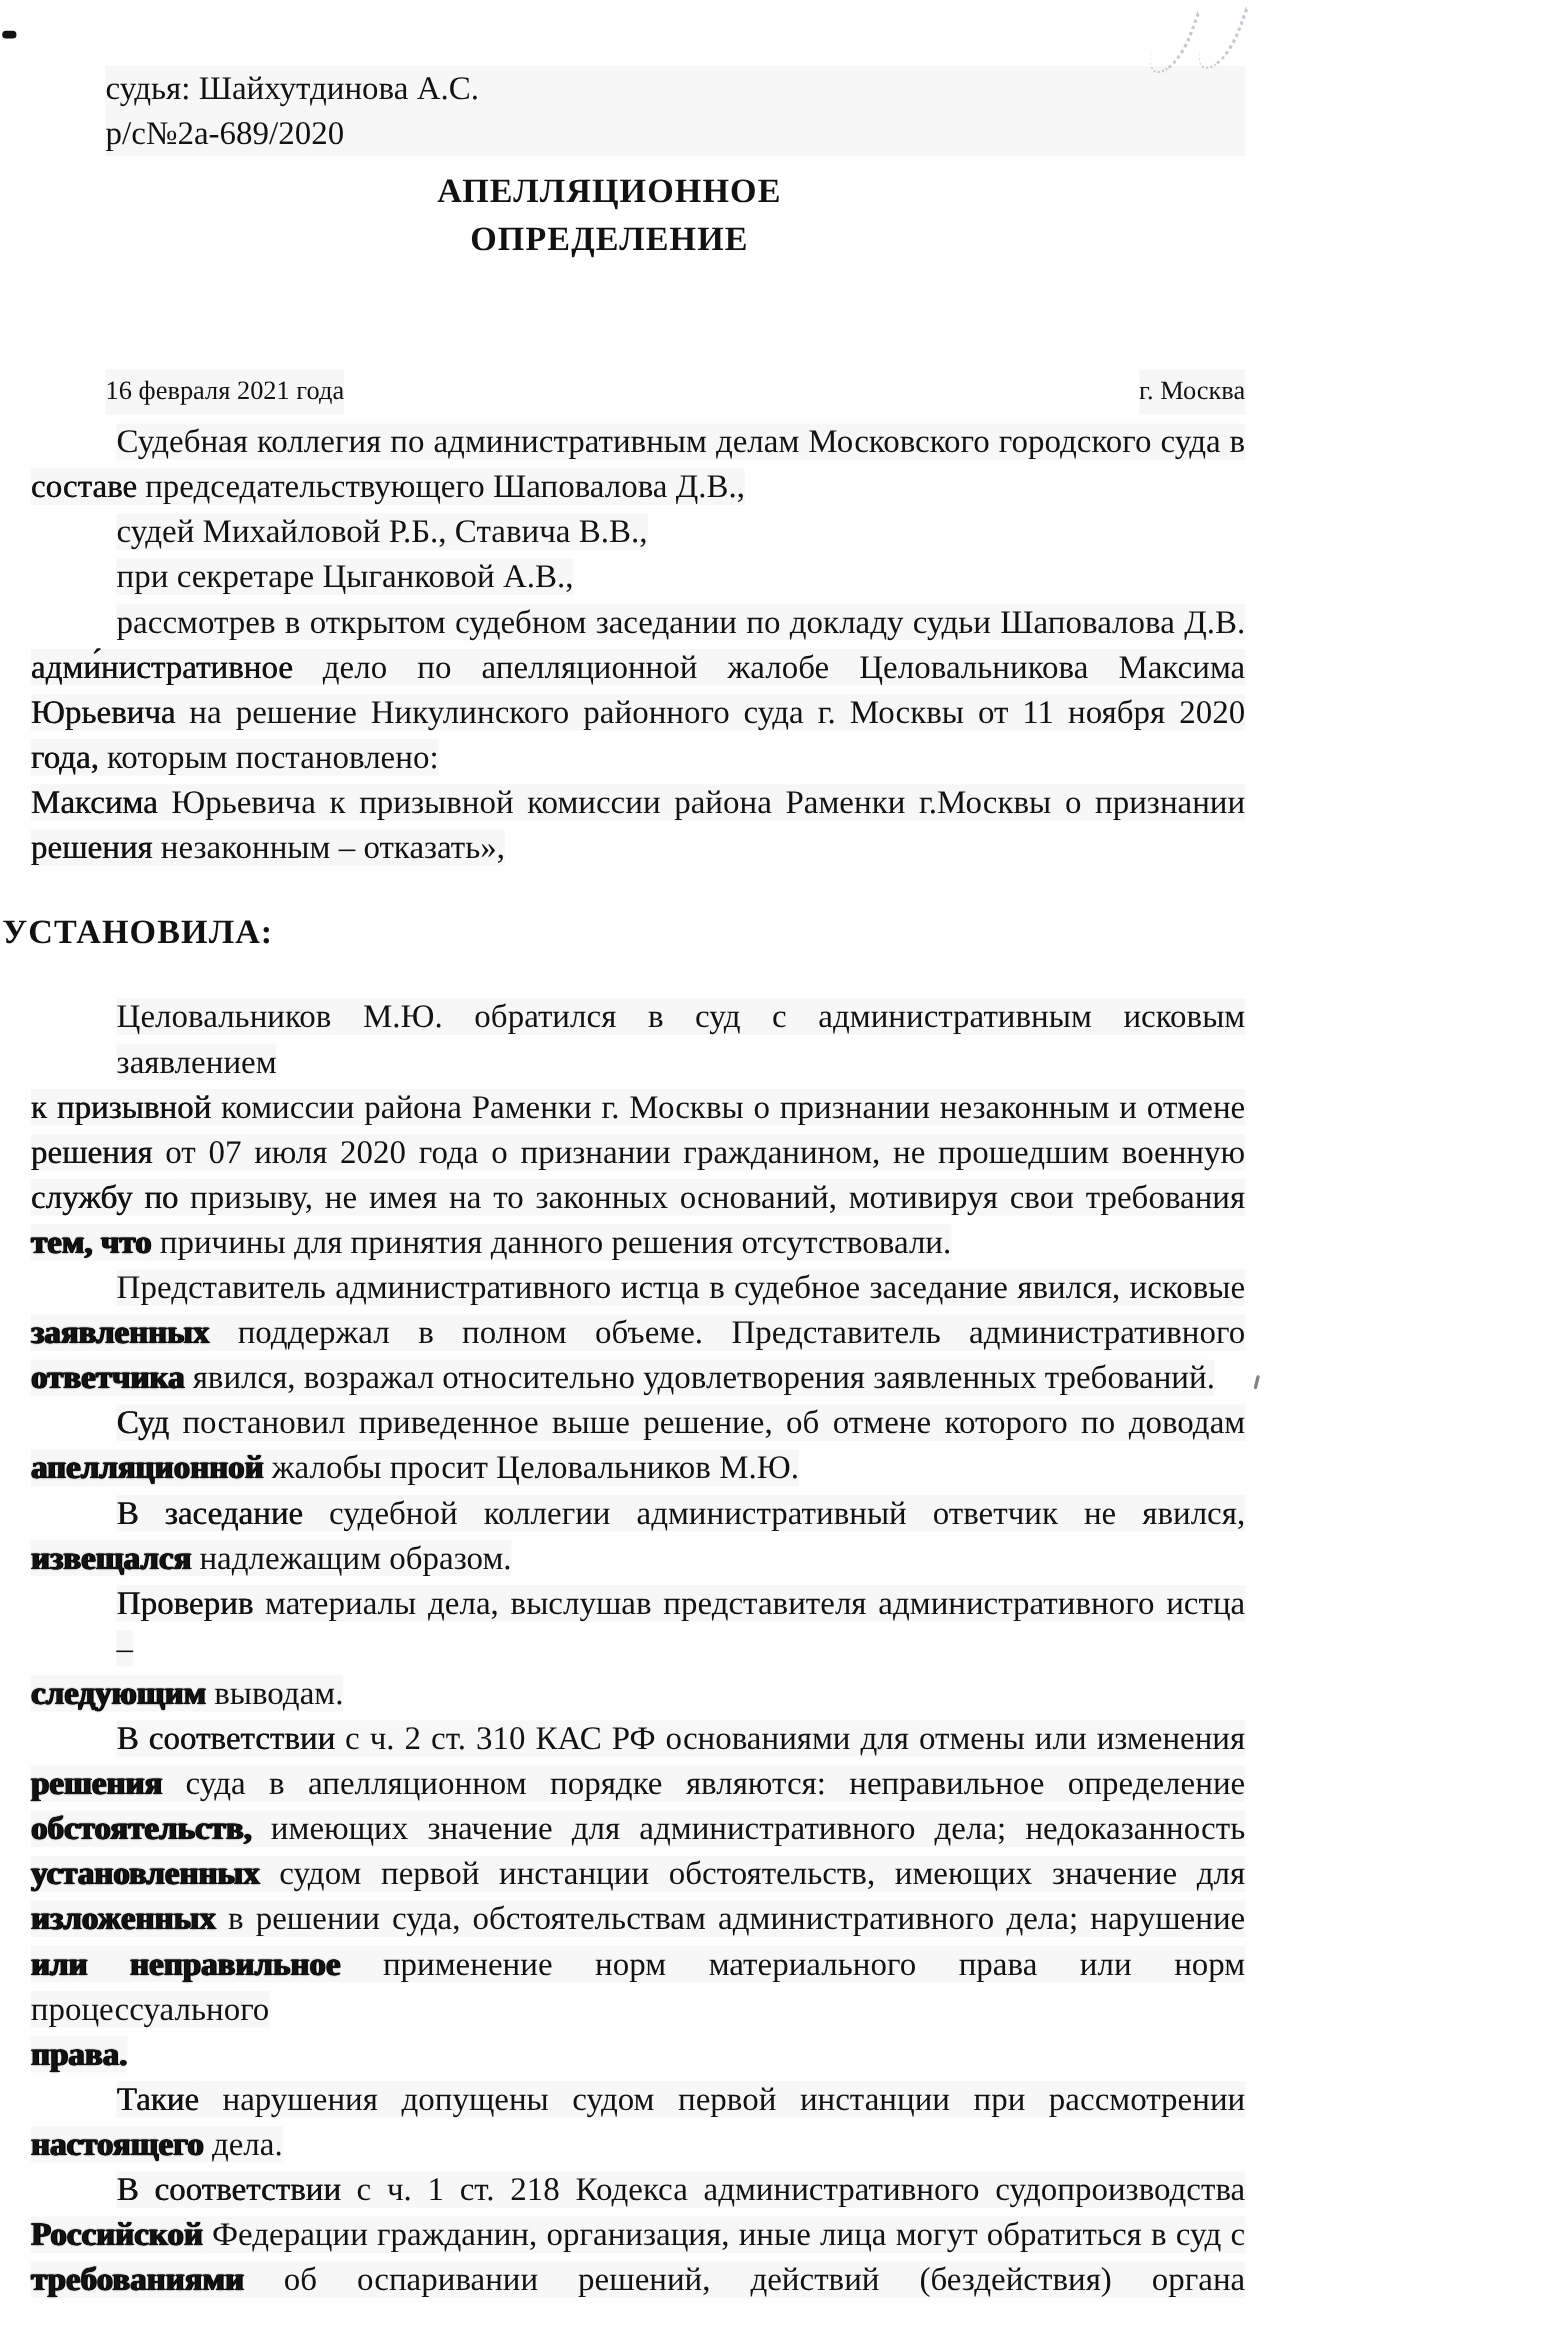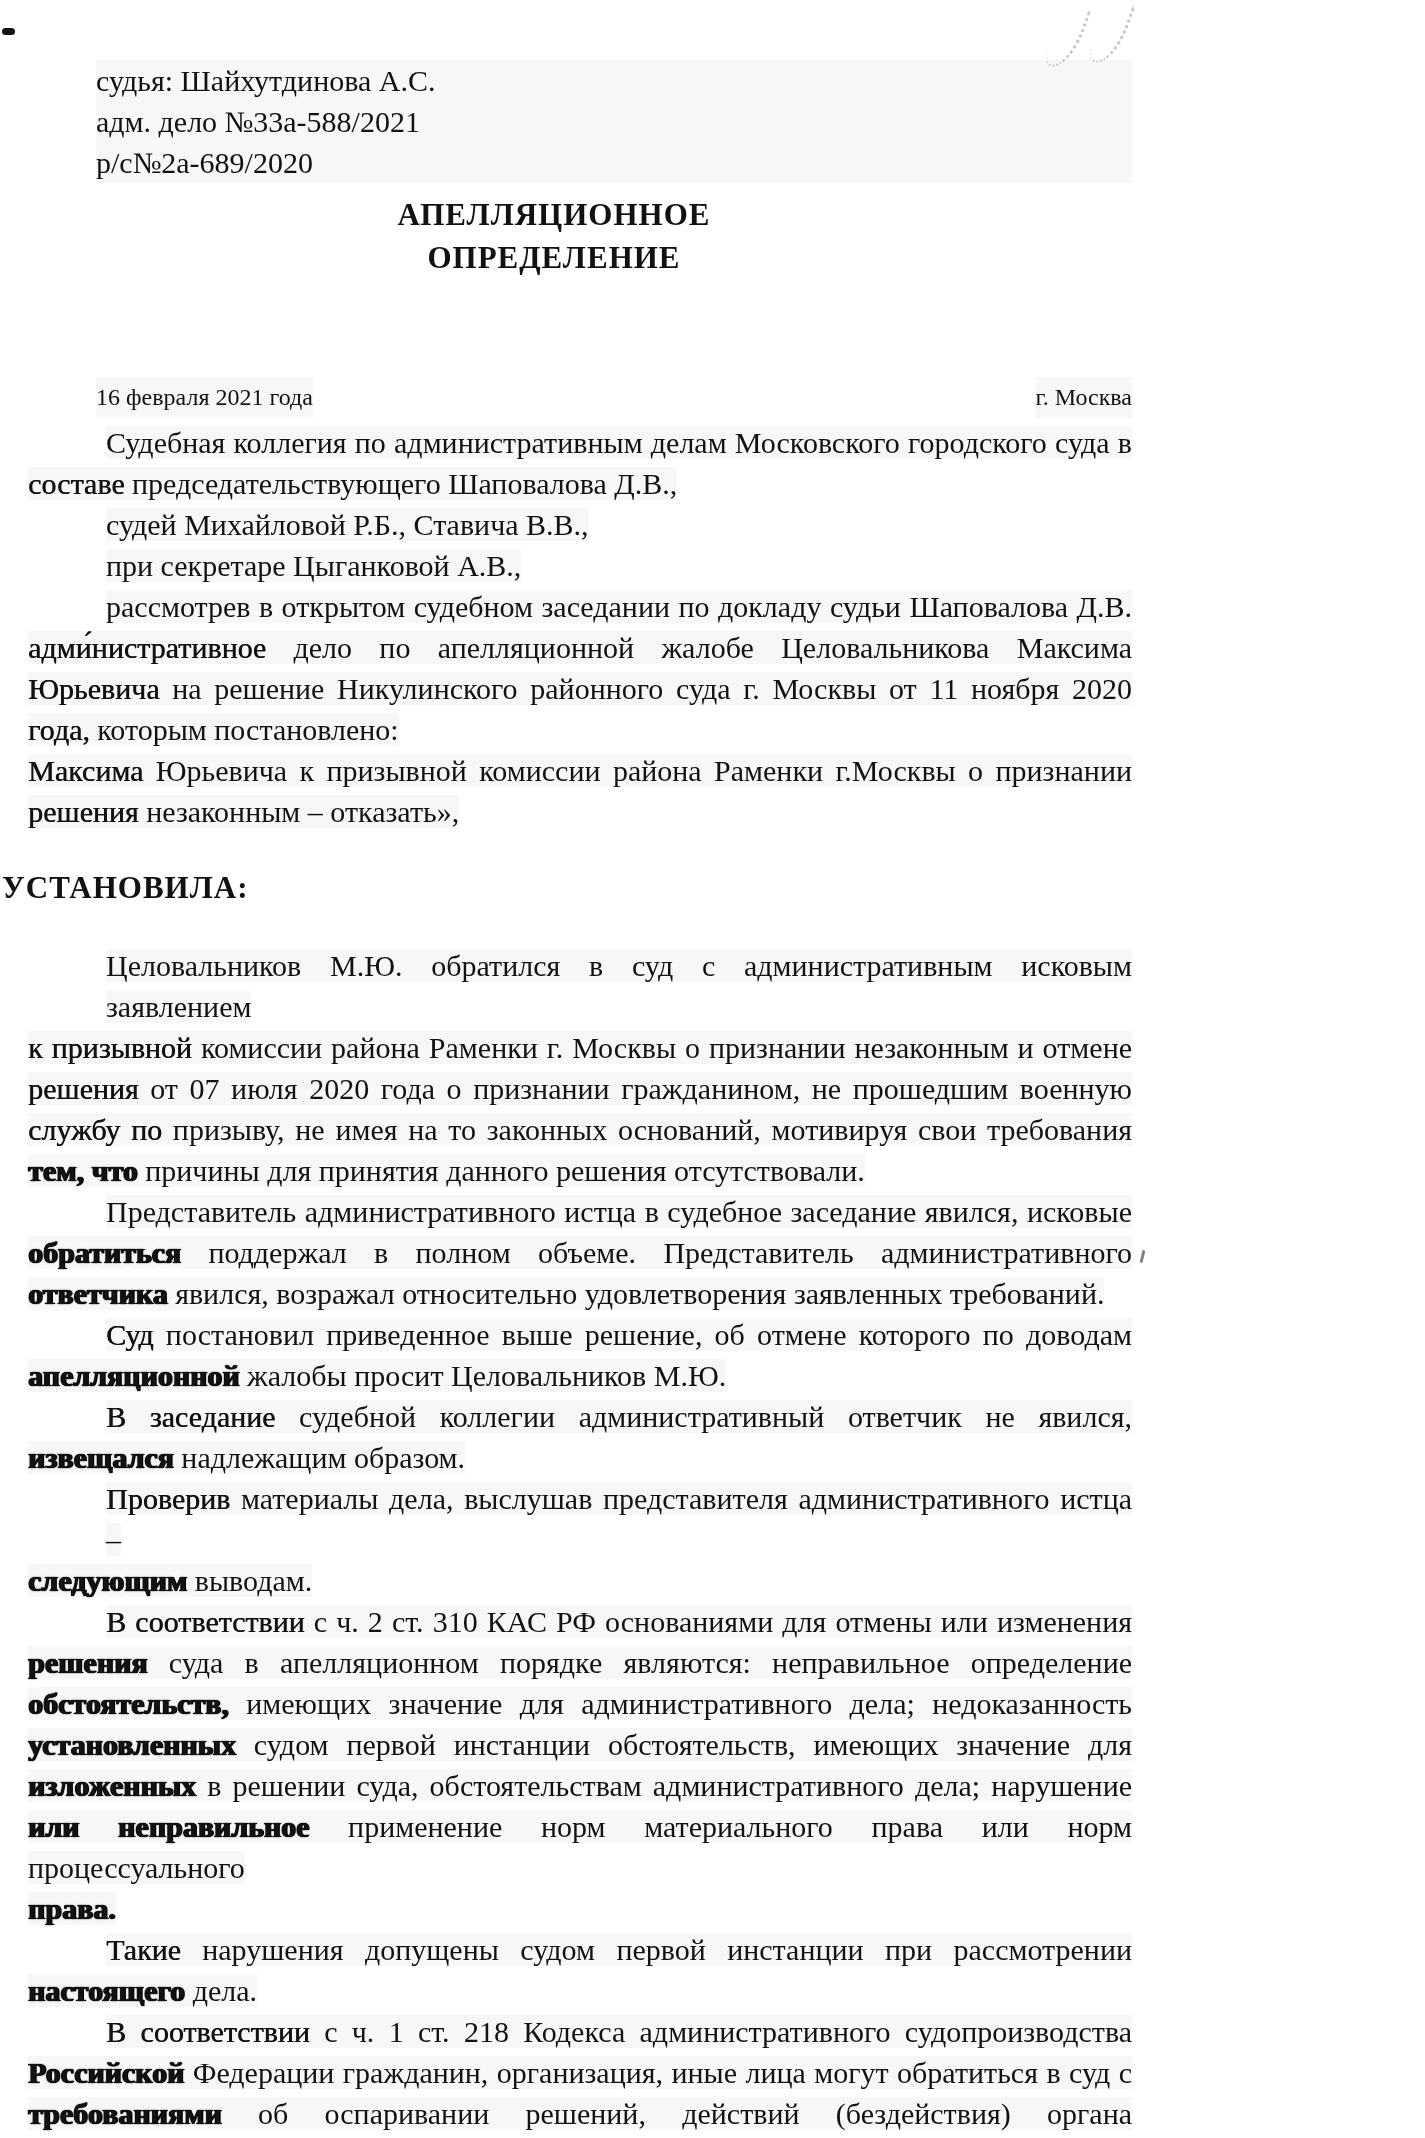--- a/index.html
+++ b/index.html
@@ -53,21 +53,20 @@
   <div class="hw">
       <i class="s1"></i>
       <i class="s2"></i>
     </div>
   <div class="stray"></div>
 
   <div class="content">
 
     <div class="hdr">
       <div>судья: Шайхутдинова А.С.</div>
-      <div>адм. дело №33а-588/2021</div>
       <div>р/с№2а-689/2020</div>
     </div>
 
     <div class="title">
       <div>АПЕЛЛЯЦИОННОЕ</div>
       <div>ОПРЕДЕЛЕНИЕ</div>
     </div>
 
     <div class="dateline">
       <span>16 февраля 2021 года</span>
@@ -89,21 +88,21 @@
 
     <div class="heading">УСТАНОВИЛА:</div>
 
     <div class="tb">
       <div class="ln ind"><span class="sm"></span><span>Целовальников М.Ю. обратился в суд с административным исковым заявлением</span></div>
       <div class="ln"><span class="sm">к призывной</span><span> комиссии района Раменки г. Москвы о признании незаконным и отмене</span></div>
       <div class="ln"><span class="sm">решения</span><span> от 07 июля 2020 года о признании гражданином, не прошедшим военную</span></div>
       <div class="ln"><span class="sm">службу по</span><span> призыву, не имея на то законных оснований, мотивируя свои требования</span></div>
       <div class="ln last"><span class="sm2">тем, что</span><span> причины для принятия данного решения отсутствовали.</span></div>
       <div class="ln ind"><span class="sm"></span><span>Представитель административного истца в судебное заседание явился, исковые</span></div>
-      <div class="ln"><span class="sm2">обратиться</span><span> поддержал в полном объеме. Представитель административного</span></div>
+      <div class="ln"><span class="sm2">заявленных</span><span> поддержал в полном объеме. Представитель административного</span></div>
       <div class="ln last"><span class="sm2">ответчика</span><span> явился, возражал относительно удовлетворения заявленных требований.</span></div>
       <div class="ln ind"><span class="sm">Суд</span><span> постановил приведенное выше решение, об отмене которого по доводам</span></div>
       <div class="ln last"><span class="sm2">апелляционной</span><span> жалобы просит Целовальников М.Ю.</span></div>
       <div class="ln ind"><span class="sm">В заседание</span><span> судебной коллегии административный ответчик не явился,</span></div>
       <div class="ln last"><span class="sm2">извещался</span><span> надлежащим образом.</span></div>
       <div class="ln ind"><span class="sm">Проверив</span><span> материалы дела, выслушав представителя административного истца –</span></div>
       <div class="ln last"><span class="sm2">следующим</span><span> выводам.</span></div>
       <div class="ln ind"><span class="sm">В соответствии</span><span> с ч. 2 ст. 310 КАС РФ основаниями для отмены или изменения</span></div>
       <div class="ln"><span class="sm2">решения</span><span> суда в апелляционном порядке являются: неправильное определение</span></div>
       <div class="ln"><span class="sm2">обстоятельств,</span><span> имеющих значение для административного дела; недоказанность</span></div>

